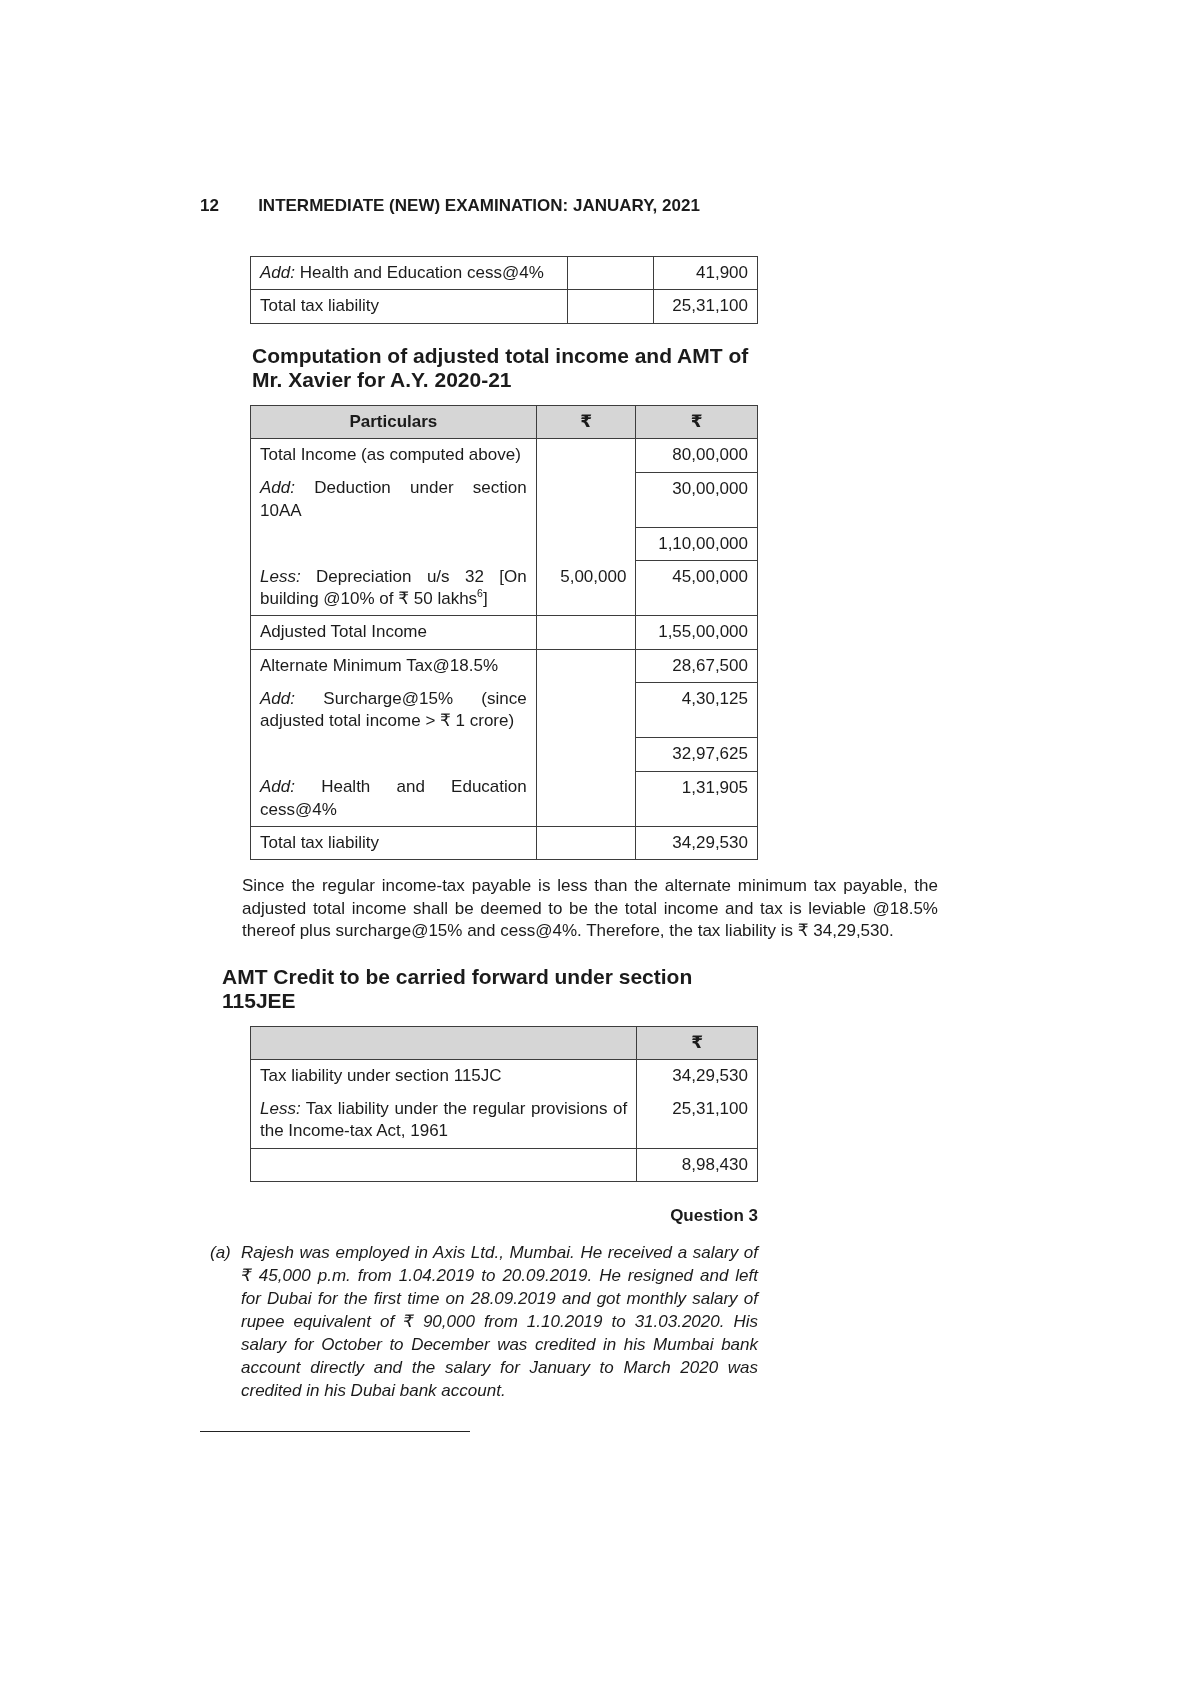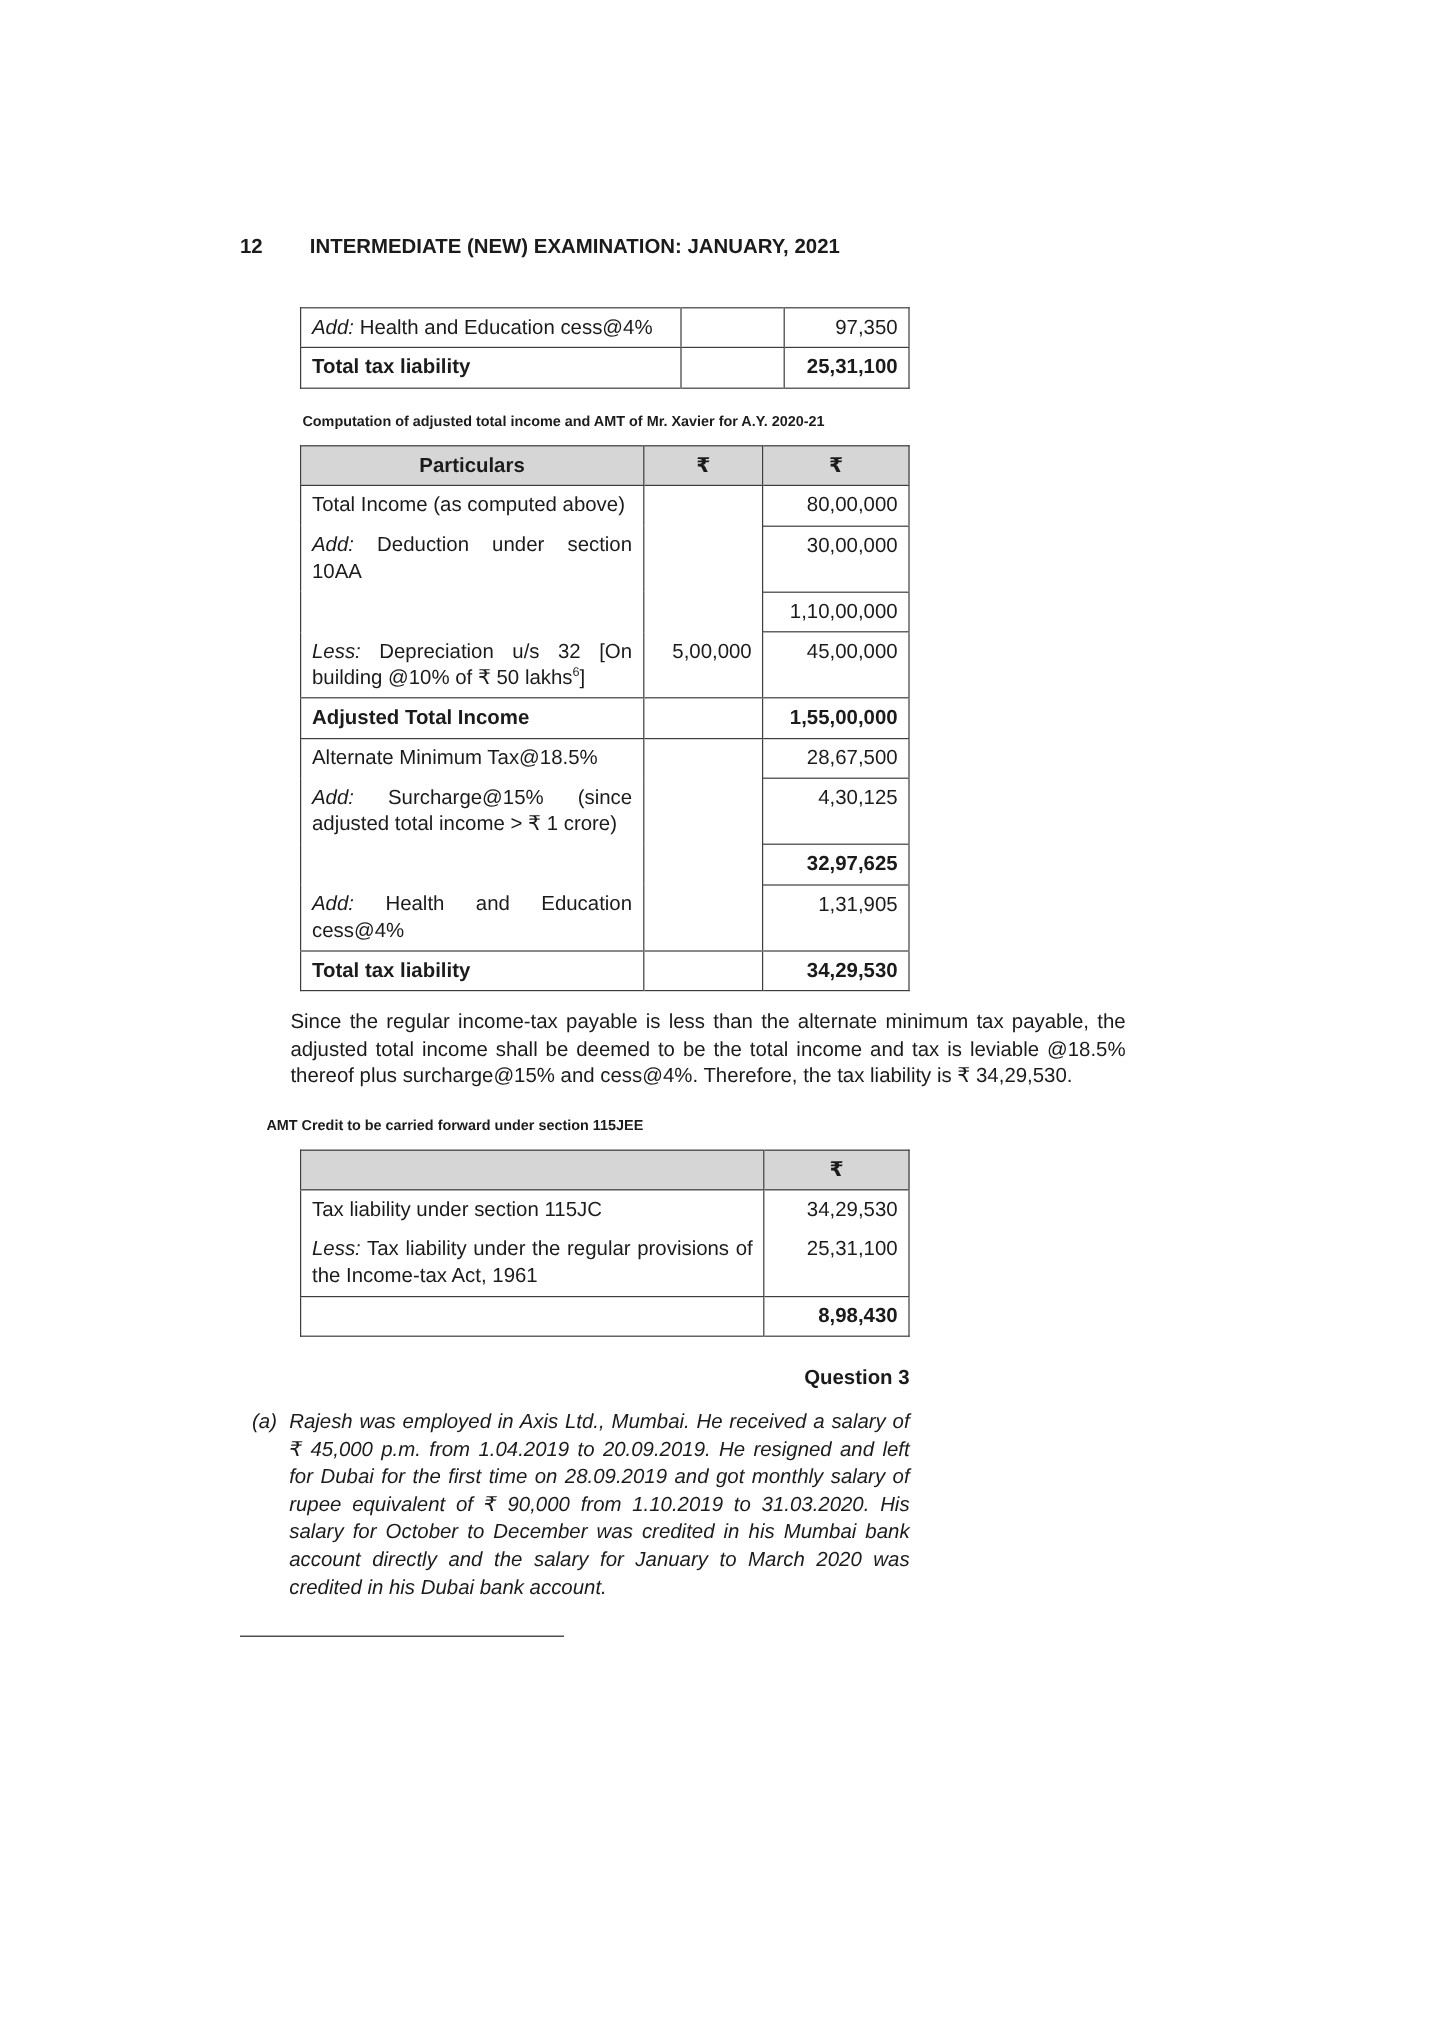--- a/index.html
+++ b/index.html
@@ -29,25 +29,25 @@
     padding: 5px 9px;
     vertical-align: top;
     line-height: 1.32;
     word-wrap: break-word;
   }
   .vl { border-left: 1px solid #3d3d3d; }
   .bb { border-bottom: 1px solid #3d3d3d; }
   .hd { background: #d6d6d6; font-weight: bold; text-align: center; }
   .num { text-align: right; }
   .c1 { text-align: justify; }
-  tr.bold td { font-weight: bold; }
+  tr.bold td { font-weight: normal; }
   .it { font-style: italic; }
   sup { font-size: 0.62em; vertical-align: super; line-height: 0; }
 
-  .sec-heading { font-size: 12px; font-weight: bold; margin: 20px 0 13px 52px; }
+  .sec-heading { font-size: 21px; font-weight: bold; margin: 20px 0 13px 52px; }
   .sec-heading.second { margin-left: 22px; margin-top: 22px; }
   .note { margin: 15px 0 0 42px; width: 696px; text-align: justify; line-height: 1.32; }
 
   .q3-heading { font-weight: bold; margin: 24px 0 0 0; text-align: right; }
   .qa-row { display: flex; margin: 16px 0 0 10px; font-style: italic; line-height: 1.35; }
   .qa-label { width: 31px; flex: none; }
   .qa-text { flex: 1; text-align: justify; }
 
   .footnote-rule { margin-top: 28px; width: 270px; border-top: 1.5px solid #222; }
   .footnote { margin-top: 9px; font-size: 13.5px; font-style: italic; }
@@ -65,21 +65,21 @@
   <table class="tbl">
     <colgroup>
         <col style="width:445px">
         <col style="width:125px">
         <col style="width:110px">
       </colgroup>
     <tbody>
         <tr>
       <td class="c1 bb"><span class="it">Add:</span><span> Health and Education cess@4%</span></td>
       <td class="vl bb"></td>
-      <td class="vl bb num">97,350</td>
+      <td class="vl bb num">41,900</td>
     </tr>
     <tr class="bold">
       <td class="c1"><span>Total tax liability</span></td>
       <td class="vl"></td>
       <td class="vl num">25,31,100</td>
     </tr>
   </tbody>
     </table>
 
   <div class="sec-heading">Computation of adjusted total income and AMT of Mr. Xavier for A.Y. 2020-21</div>

